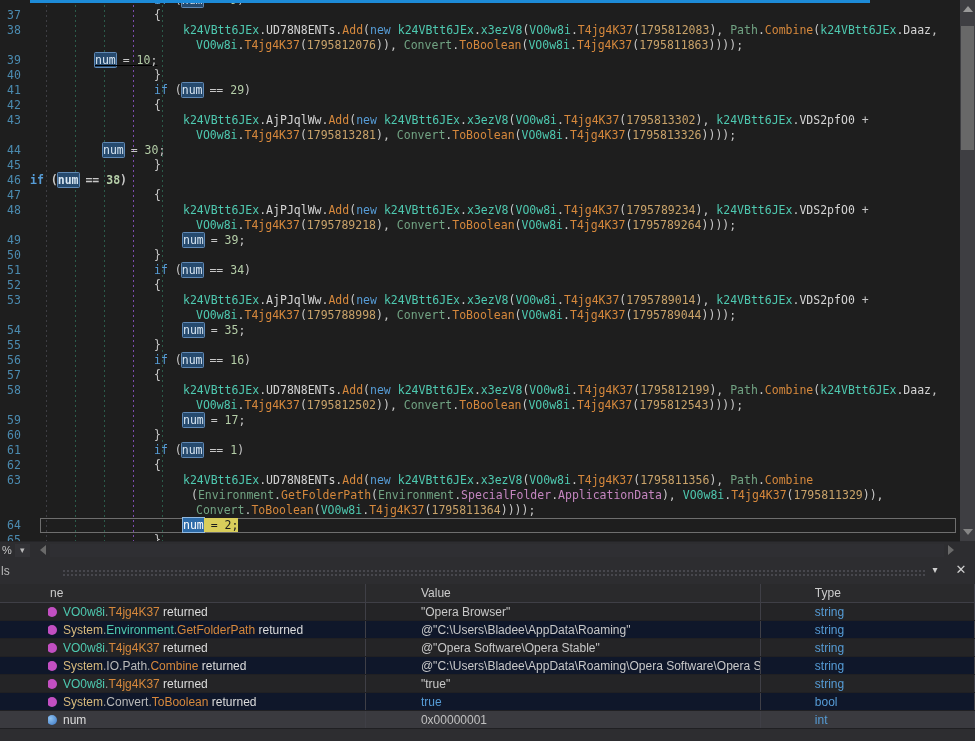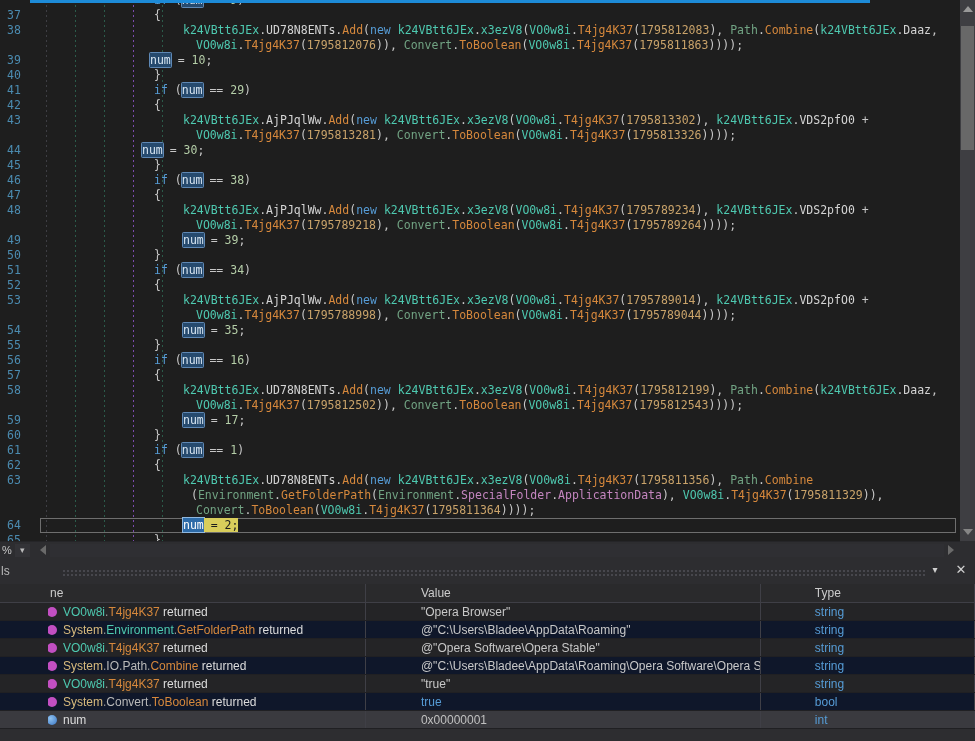--- a/index.html
+++ b/index.html
@@ -79,29 +79,29 @@
         <div class="guide" style="left: 75px; background-image: repeating-linear-gradient(rgb(43, 91, 74) 0px, rgb(43, 91, 74) 2px, transparent 2px, transparent 5px);"></div>
         <div class="guide" style="left: 104px; background-image: repeating-linear-gradient(rgb(43, 91, 74) 0px, rgb(43, 91, 74) 2px, transparent 2px, transparent 5px);"></div>
         <div class="guide" style="left: 133px; background-image: repeating-linear-gradient(rgb(123, 76, 174) 0px, rgb(123, 76, 174) 2px, transparent 2px, transparent 5px);"></div>
         <div class="guide" style="left: 162px; background-image: repeating-linear-gradient(rgb(43, 91, 74) 0px, rgb(43, 91, 74) 2px, transparent 2px, transparent 5px);"></div>
       </div>
     <div>
         <div class="code-row partial"><span class="ln"></span><span class="code" style="margin-left: 124px;"><span class="tk-kw">if</span><span class="tk-pl"> (</span><span class="tk-box">num</span><span class="tk-pl"> == </span><span class="tk-num">9</span><span class="tk-pl">)</span></span></div>
         <div class="code-row"><span class="ln">37</span><span class="code" style="margin-left: 124px;"><span class="tk-pl">{</span></span></div>
         <div class="code-row"><span class="ln">38</span><span class="code" style="margin-left: 153px;"><span class="tk-cls">k24VBtt6JEx</span><span class="tk-pl">.</span><span class="tk-fld">UD78N8ENTs</span><span class="tk-pl">.</span><span class="tk-meth">Add</span><span class="tk-pl">(</span><span class="tk-kw">new</span><span class="tk-pl"> </span><span class="tk-cls">k24VBtt6JEx</span><span class="tk-pl">.</span><span class="tk-cls">x3ezV8</span><span class="tk-pl">(</span><span class="tk-cls">VO0w8i</span><span class="tk-pl">.</span><span class="tk-meth">T4jg4K37</span><span class="tk-pl">(</span><span class="tk-bignum">1795812083</span><span class="tk-pl">), </span><span class="tk-dim">Path</span><span class="tk-pl">.</span><span class="tk-meth">Combine</span><span class="tk-pl">(</span><span class="tk-cls">k24VBtt6JEx</span><span class="tk-pl">.</span><span class="tk-fld">Daaz</span><span class="tk-pl">,</span></span></div>
         <div class="code-row"><span class="ln"></span><span class="code" style="margin-left: 166px;"><span class="tk-cls">VO0w8i</span><span class="tk-pl">.</span><span class="tk-meth">T4jg4K37</span><span class="tk-pl">(</span><span class="tk-bignum">1795812076</span><span class="tk-pl">)), </span><span class="tk-dim">Convert</span><span class="tk-pl">.</span><span class="tk-meth">ToBoolean</span><span class="tk-pl">(</span><span class="tk-cls">VO0w8i</span><span class="tk-pl">.</span><span class="tk-meth">T4jg4K37</span><span class="tk-pl">(</span><span class="tk-bignum">1795811863</span><span class="tk-pl">))));</span></span></div>
-        <div class="code-row"><span class="ln">39</span><span class="code" style="margin-left: 120px;"><span class="tk-box">num</span><span class="tk-pl"> = </span><span class="tk-num">10</span><span class="tk-pl">;</span></span></div>
+        <div class="code-row"><span class="ln">39</span><span class="code" style="margin-left: 65px; text-decoration: underline;"><span class="tk-box">num</span><span class="tk-pl"> = </span><span class="tk-num">10</span><span class="tk-pl">;</span></span></div>
         <div class="code-row"><span class="ln">40</span><span class="code" style="margin-left: 124px;"><span class="tk-pl">}</span></span></div>
         <div class="code-row"><span class="ln">41</span><span class="code" style="margin-left: 124px;"><span class="tk-kw">if</span><span class="tk-pl"> (</span><span class="tk-box">num</span><span class="tk-pl"> == </span><span class="tk-num">29</span><span class="tk-pl">)</span></span></div>
         <div class="code-row"><span class="ln">42</span><span class="code" style="margin-left: 124px;"><span class="tk-pl">{</span></span></div>
         <div class="code-row"><span class="ln">43</span><span class="code" style="margin-left: 153px;"><span class="tk-cls">k24VBtt6JEx</span><span class="tk-pl">.</span><span class="tk-fld">AjPJqlWw</span><span class="tk-pl">.</span><span class="tk-meth">Add</span><span class="tk-pl">(</span><span class="tk-kw">new</span><span class="tk-pl"> </span><span class="tk-cls">k24VBtt6JEx</span><span class="tk-pl">.</span><span class="tk-cls">x3ezV8</span><span class="tk-pl">(</span><span class="tk-cls">VO0w8i</span><span class="tk-pl">.</span><span class="tk-meth">T4jg4K37</span><span class="tk-pl">(</span><span class="tk-bignum">1795813302</span><span class="tk-pl">), </span><span class="tk-cls">k24VBtt6JEx</span><span class="tk-pl">.</span><span class="tk-fld">VDS2pfO0</span><span class="tk-pl"> +</span></span></div>
         <div class="code-row"><span class="ln"></span><span class="code" style="margin-left: 166px;"><span class="tk-cls">VO0w8i</span><span class="tk-pl">.</span><span class="tk-meth">T4jg4K37</span><span class="tk-pl">(</span><span class="tk-bignum">1795813281</span><span class="tk-pl">), </span><span class="tk-dim">Convert</span><span class="tk-pl">.</span><span class="tk-meth">ToBoolean</span><span class="tk-pl">(</span><span class="tk-cls">VO0w8i</span><span class="tk-pl">.</span><span class="tk-meth">T4jg4K37</span><span class="tk-pl">(</span><span class="tk-bignum">1795813326</span><span class="tk-pl">))));</span></span></div>
-        <div class="code-row"><span class="ln">44</span><span class="code" style="margin-left: 112px;"><span class="tk-box">num</span><span class="tk-pl"> = </span><span class="tk-num">30</span><span class="tk-pl">;</span></span></div>
+        <div class="code-row"><span class="ln">44</span><span class="code" style="margin-left: 73px;"><span class="tk-box">num</span><span class="tk-pl"> = </span><span class="tk-num">30</span><span class="tk-pl">;</span></span></div>
         <div class="code-row"><span class="ln">45</span><span class="code" style="margin-left: 124px;"><span class="tk-pl">}</span></span></div>
-        <div class="code-row"><span class="ln">46</span><span class="code" style="margin-left: 124px;"><span class="tk-kw">if</span><span class="tk-pl"> (</span><span class="tk-box">num</span><span class="tk-pl"> == </span><span class="tk-num">38</span><span class="tk-pl">)</span></span></div>
+        <div class="code-row"><span class="ln">46</span><span class="code" style=" font-weight: bold;"><span class="tk-kw">if</span><span class="tk-pl"> (</span><span class="tk-box">num</span><span class="tk-pl"> == </span><span class="tk-num">38</span><span class="tk-pl">)</span></span></div>
         <div class="code-row"><span class="ln">47</span><span class="code" style="margin-left: 124px;"><span class="tk-pl">{</span></span></div>
         <div class="code-row"><span class="ln">48</span><span class="code" style="margin-left: 153px;"><span class="tk-cls">k24VBtt6JEx</span><span class="tk-pl">.</span><span class="tk-fld">AjPJqlWw</span><span class="tk-pl">.</span><span class="tk-meth">Add</span><span class="tk-pl">(</span><span class="tk-kw">new</span><span class="tk-pl"> </span><span class="tk-cls">k24VBtt6JEx</span><span class="tk-pl">.</span><span class="tk-cls">x3ezV8</span><span class="tk-pl">(</span><span class="tk-cls">VO0w8i</span><span class="tk-pl">.</span><span class="tk-meth">T4jg4K37</span><span class="tk-pl">(</span><span class="tk-bignum">1795789234</span><span class="tk-pl">), </span><span class="tk-cls">k24VBtt6JEx</span><span class="tk-pl">.</span><span class="tk-fld">VDS2pfO0</span><span class="tk-pl"> +</span></span></div>
         <div class="code-row"><span class="ln"></span><span class="code" style="margin-left: 166px;"><span class="tk-cls">VO0w8i</span><span class="tk-pl">.</span><span class="tk-meth">T4jg4K37</span><span class="tk-pl">(</span><span class="tk-bignum">1795789218</span><span class="tk-pl">), </span><span class="tk-dim">Convert</span><span class="tk-pl">.</span><span class="tk-meth">ToBoolean</span><span class="tk-pl">(</span><span class="tk-cls">VO0w8i</span><span class="tk-pl">.</span><span class="tk-meth">T4jg4K37</span><span class="tk-pl">(</span><span class="tk-bignum">1795789264</span><span class="tk-pl">))));</span></span></div>
         <div class="code-row"><span class="ln">49</span><span class="code" style="margin-left: 153px;"><span class="tk-box">num</span><span class="tk-pl"> = </span><span class="tk-num">39</span><span class="tk-pl">;</span></span></div>
         <div class="code-row"><span class="ln">50</span><span class="code" style="margin-left: 124px;"><span class="tk-pl">}</span></span></div>
         <div class="code-row"><span class="ln">51</span><span class="code" style="margin-left: 124px;"><span class="tk-kw">if</span><span class="tk-pl"> (</span><span class="tk-box">num</span><span class="tk-pl"> == </span><span class="tk-num">34</span><span class="tk-pl">)</span></span></div>
         <div class="code-row"><span class="ln">52</span><span class="code" style="margin-left: 124px;"><span class="tk-pl">{</span></span></div>
         <div class="code-row"><span class="ln">53</span><span class="code" style="margin-left: 153px;"><span class="tk-cls">k24VBtt6JEx</span><span class="tk-pl">.</span><span class="tk-fld">AjPJqlWw</span><span class="tk-pl">.</span><span class="tk-meth">Add</span><span class="tk-pl">(</span><span class="tk-kw">new</span><span class="tk-pl"> </span><span class="tk-cls">k24VBtt6JEx</span><span class="tk-pl">.</span><span class="tk-cls">x3ezV8</span><span class="tk-pl">(</span><span class="tk-cls">VO0w8i</span><span class="tk-pl">.</span><span class="tk-meth">T4jg4K37</span><span class="tk-pl">(</span><span class="tk-bignum">1795789014</span><span class="tk-pl">), </span><span class="tk-cls">k24VBtt6JEx</span><span class="tk-pl">.</span><span class="tk-fld">VDS2pfO0</span><span class="tk-pl"> +</span></span></div>
         <div class="code-row"><span class="ln"></span><span class="code" style="margin-left: 166px;"><span class="tk-cls">VO0w8i</span><span class="tk-pl">.</span><span class="tk-meth">T4jg4K37</span><span class="tk-pl">(</span><span class="tk-bignum">1795788998</span><span class="tk-pl">), </span><span class="tk-dim">Convert</span><span class="tk-pl">.</span><span class="tk-meth">ToBoolean</span><span class="tk-pl">(</span><span class="tk-cls">VO0w8i</span><span class="tk-pl">.</span><span class="tk-meth">T4jg4K37</span><span class="tk-pl">(</span><span class="tk-bignum">1795789044</span><span class="tk-pl">))));</span></span></div>
         <div class="code-row"><span class="ln">54</span><span class="code" style="margin-left: 153px;"><span class="tk-box">num</span><span class="tk-pl"> = </span><span class="tk-num">35</span><span class="tk-pl">;</span></span></div>

